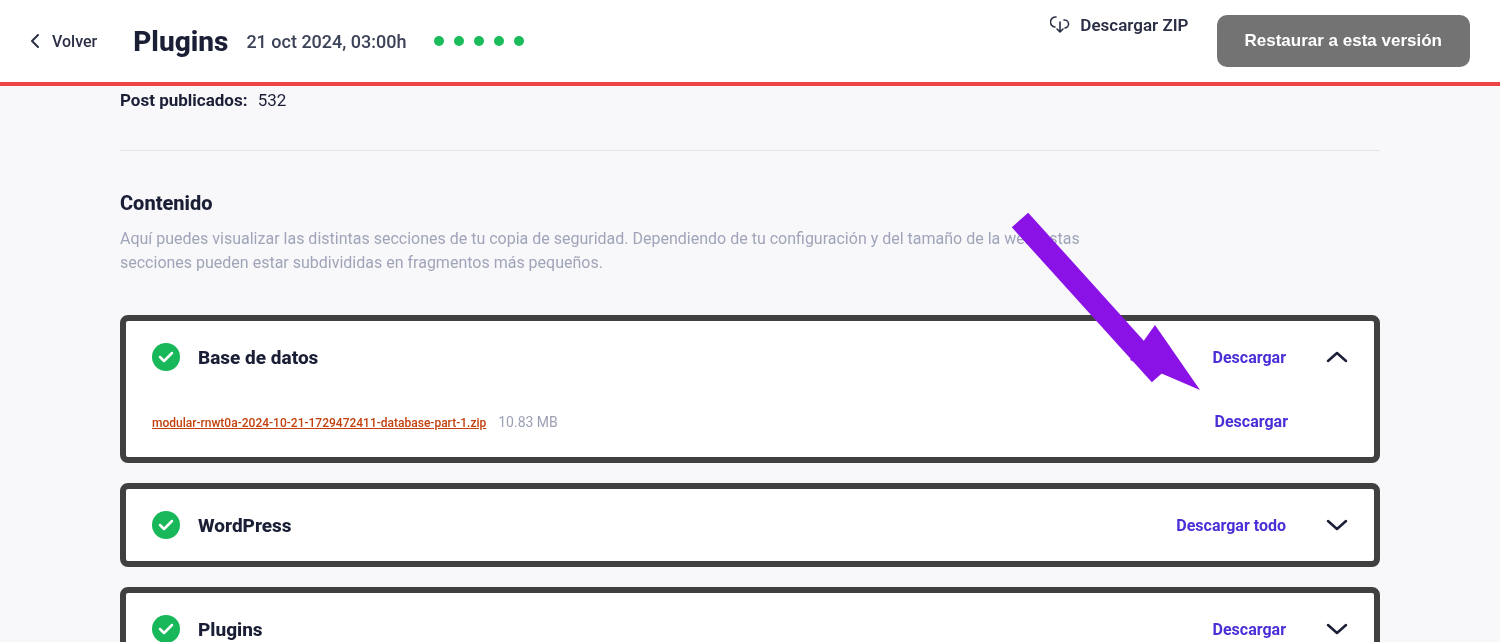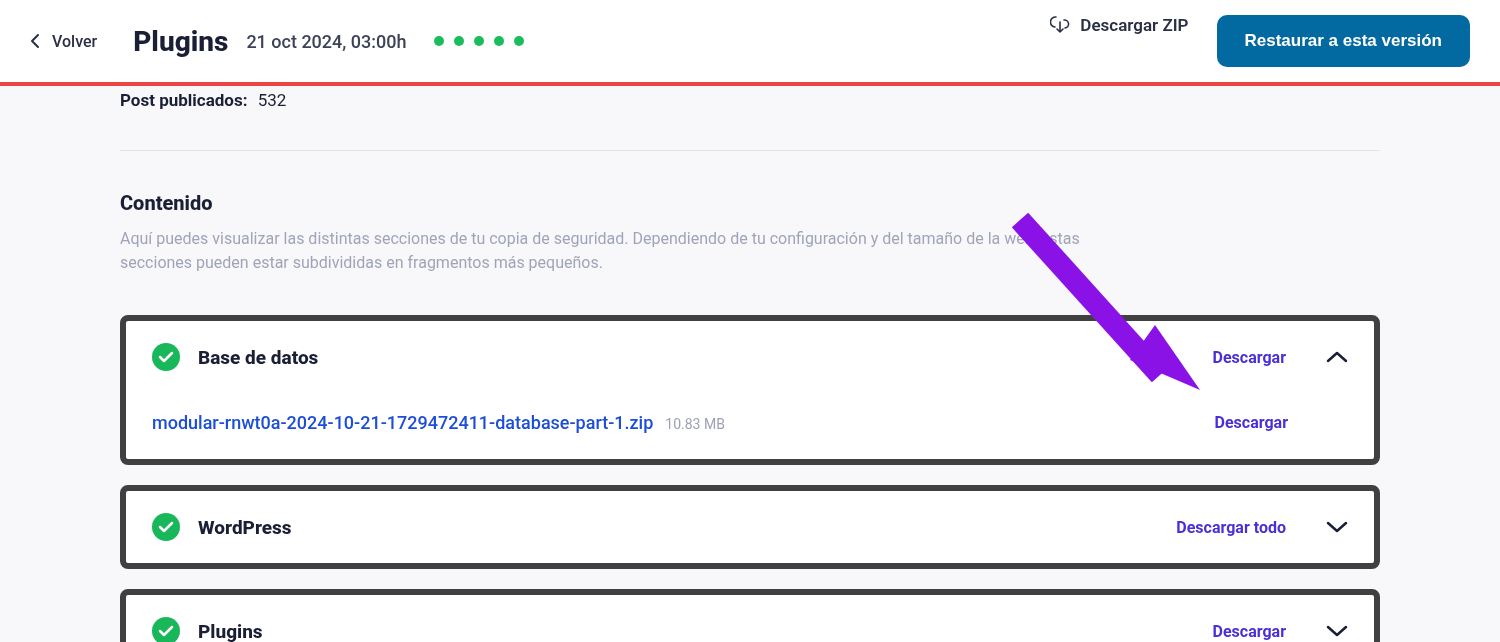--- a/index.html
+++ b/index.html
@@ -76,21 +76,21 @@
       color: #2a2f45;
       font-size: 17px;
       font-weight: 600;
       cursor: pointer;
     }
     .download-icon {
       width: 20px;
       height: 20px;
     }
     .restore-button {
-      background: #0369a1;
+      background: #737373;
       color: #ffffff;
       border: none;
       border-radius: 10px;
       padding: 16px 28px;
       font-size: 17px;
       font-weight: 700;
       cursor: pointer;
     }
     .content {
       padding: 0 120px;
@@ -184,23 +184,24 @@
       align-items: center;
       justify-content: space-between;
       padding-top: 18px;
     }
     .file-left {
       display: flex;
       align-items: baseline;
       gap: 12px;
     }
     .file-name {
-      font-size: 18px;
-      color: #1d4ed8;
+      font-size: 12px;
+      color: #c2410c;
       font-weight: 500;
+      text-decoration: underline;
     }
     .file-size {
       font-size: 14px;
       color: #9ca0b5;
     }
     .arrow-overlay {
       position: absolute;
       top: 210px;
       left: 1000px;
       pointer-events: none;

